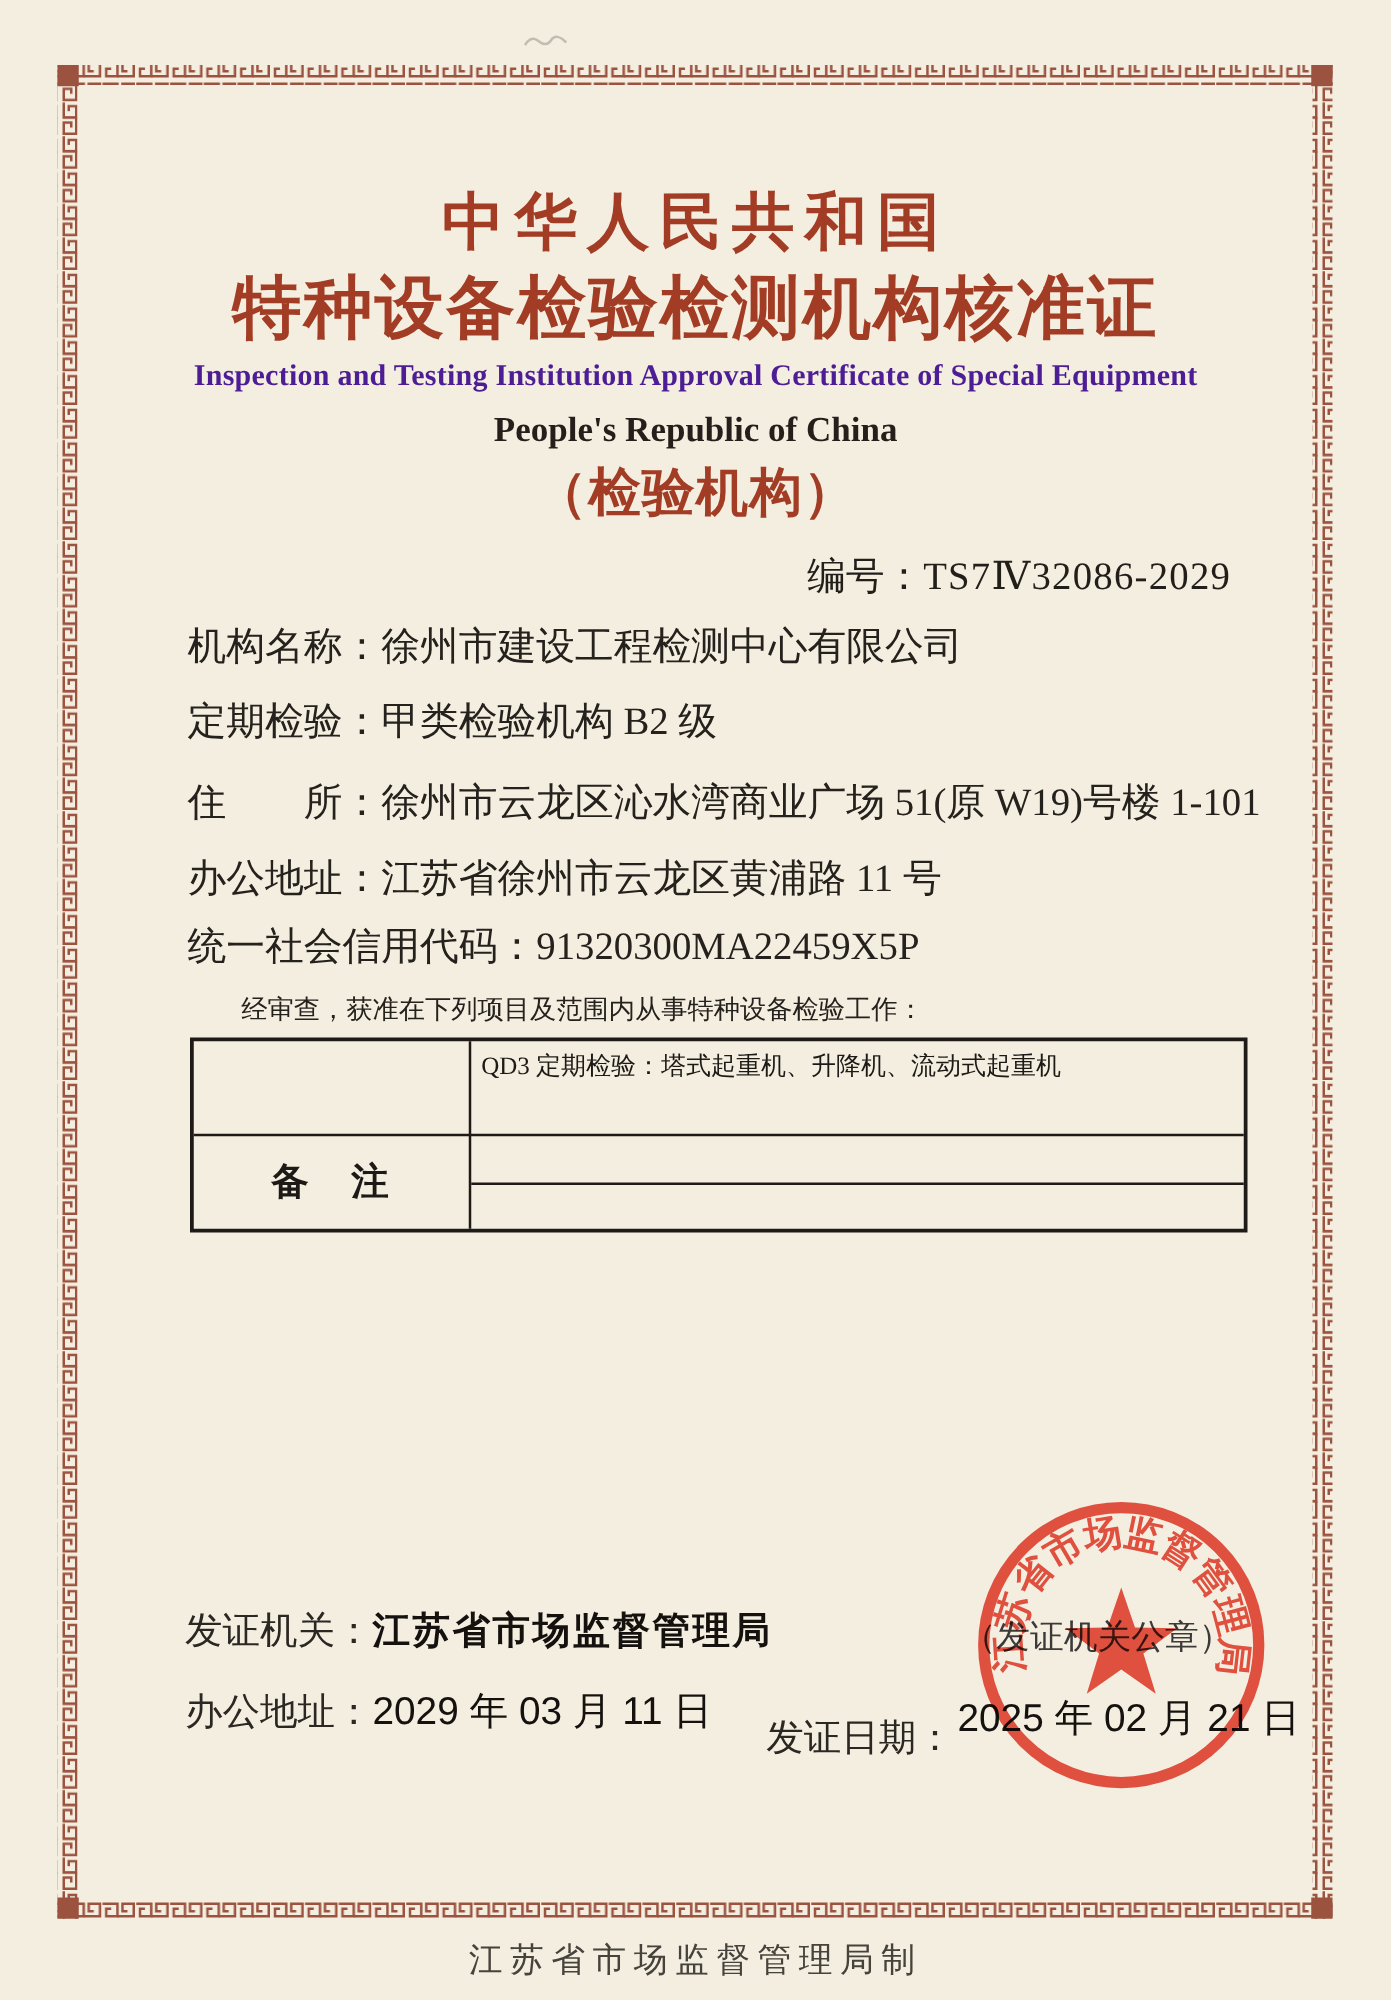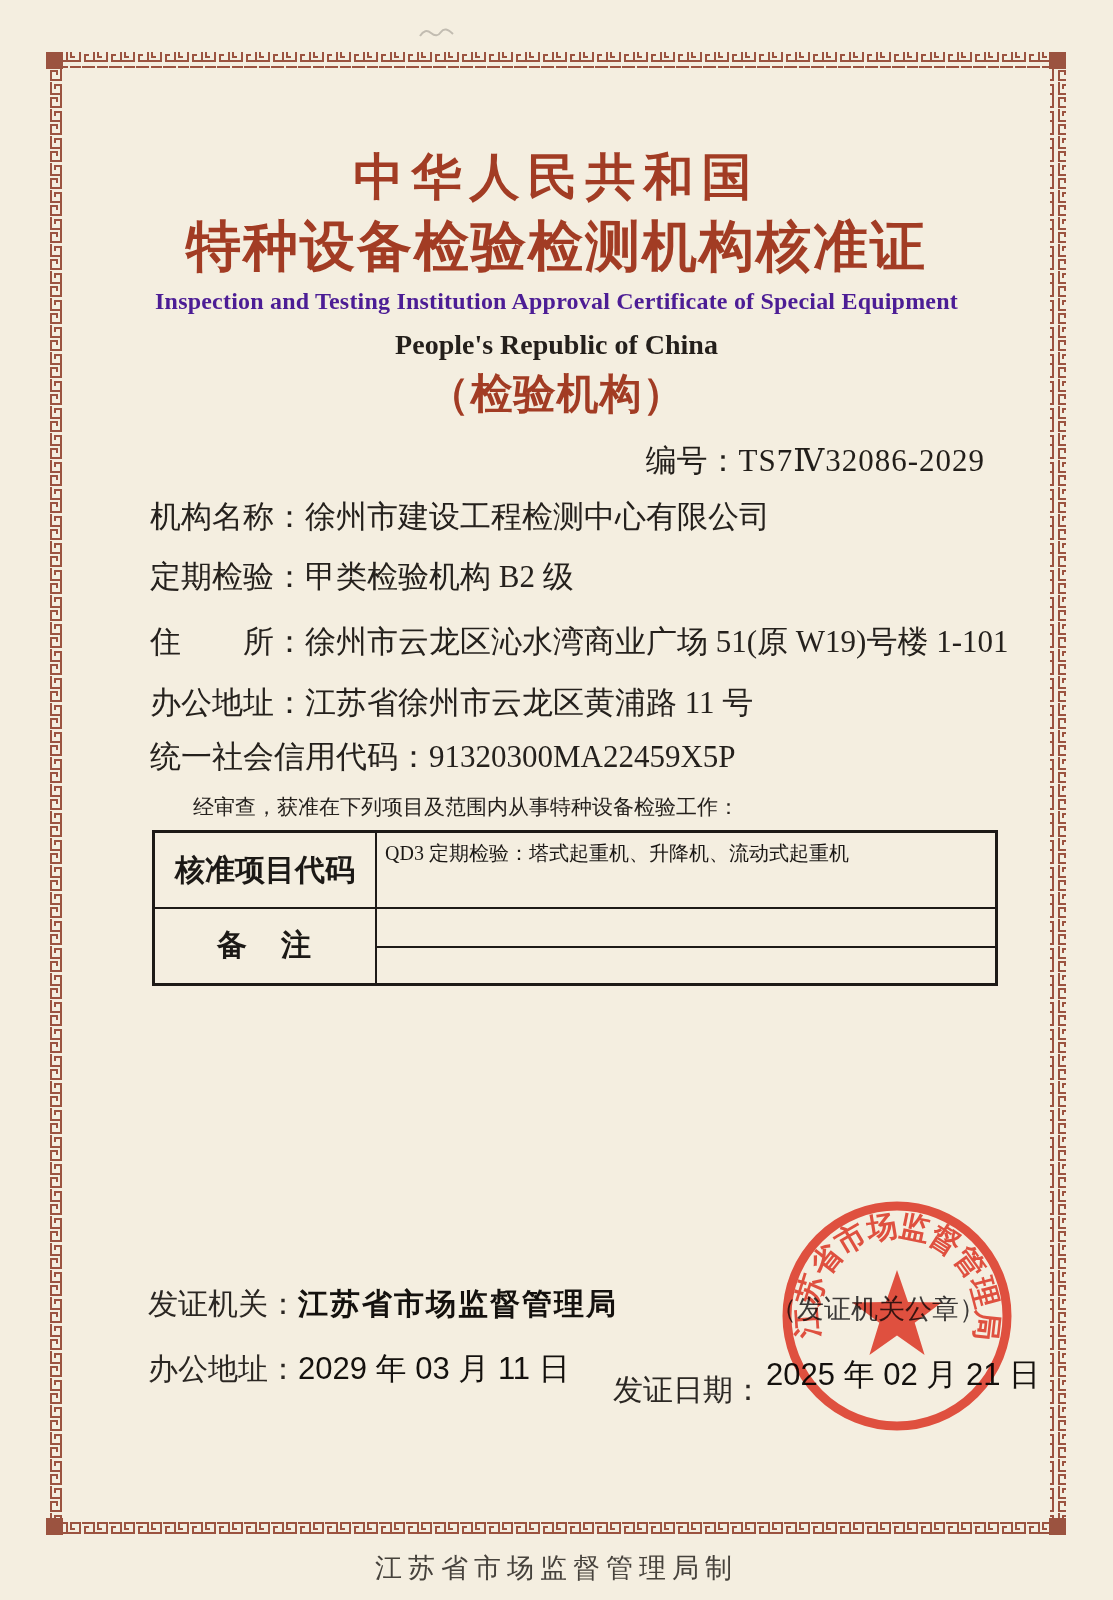--- a/index.html
+++ b/index.html
@@ -108,21 +108,20 @@
 <div class="abs content field f5">
   <span>统一社会信用代码：</span><span>91320300MA22459X5P</span>
 </div>
 
 <div class="abs content intro">经审查，获准在下列项目及范围内从事特种设备检验工作：</div>
 
 <div class="abs content tbl">
   <div class="vline"></div>
   <div class="rline"></div>
   <div class="iline"></div>
-  <div class="h1">核准项目代码</div>
   <div class="h2">备　注</div>
   <div class="c1">QD3 定期检验：塔式起重机、升降机、流动式起重机</div>
   <div class="c2"></div>
 </div>
 
 <div class="abs content authority">
   <span>发证机关：</span><span class="val">江苏省市场监督管理局</span>
 </div>
 <div class="abs content valid">
   <span>办公地址：</span><span class="val">2029 年 03 月 11 日</span>

